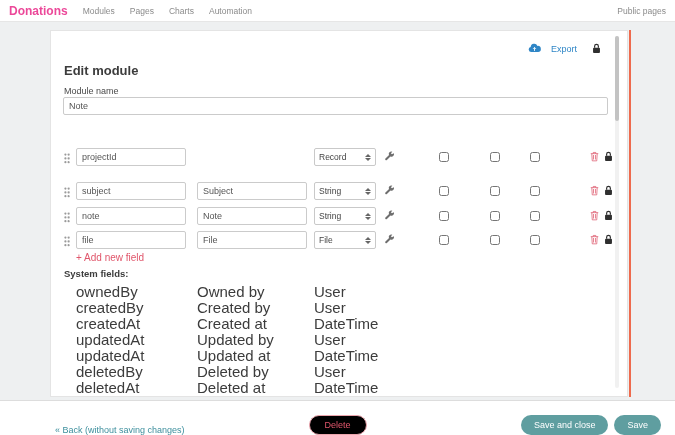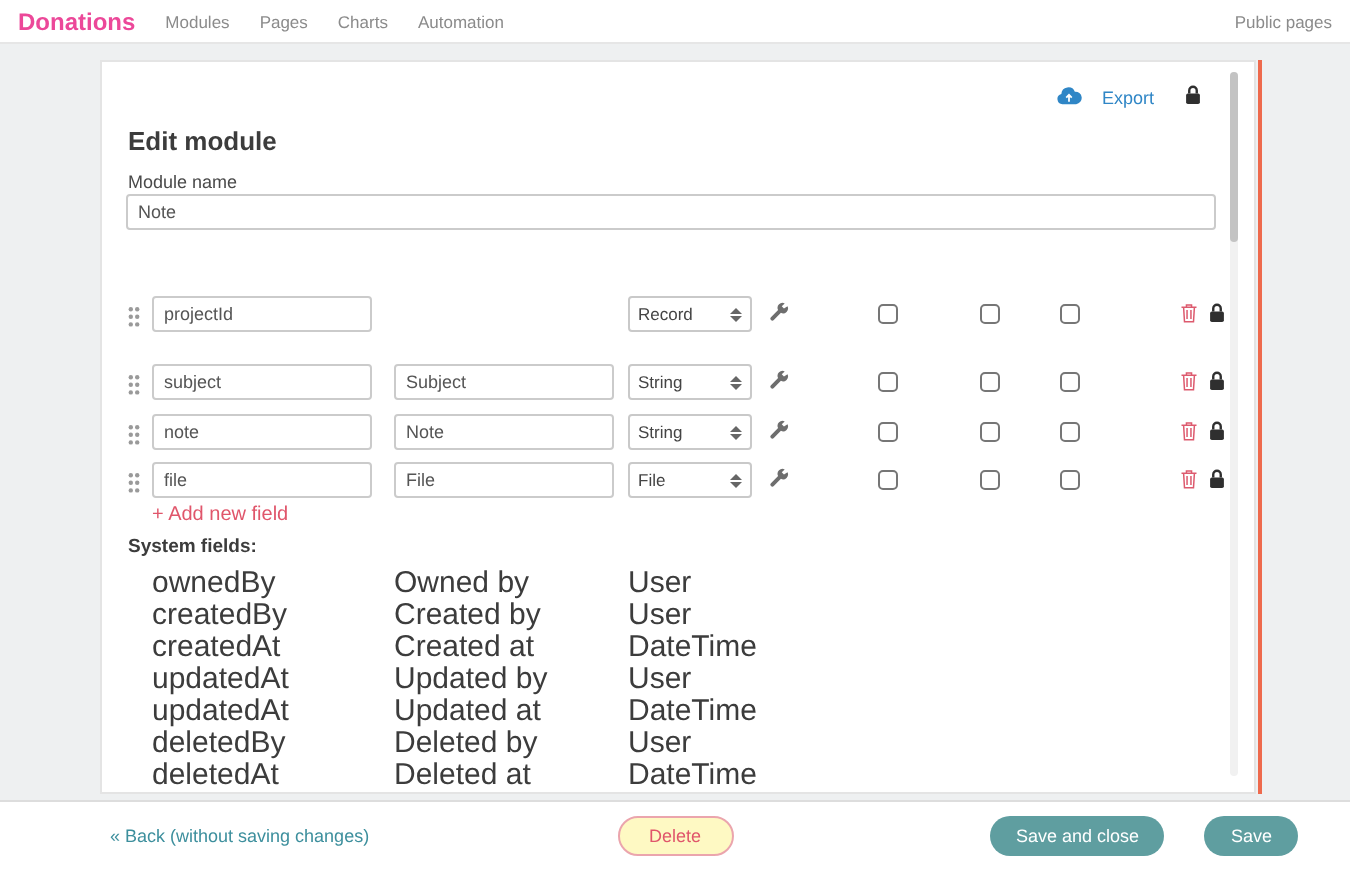--- a/index.html
+++ b/index.html
@@ -59,26 +59,26 @@
 
   .add-field{position:absolute;left:25px;top:221px;font-size:10px;color:#e0566b;cursor:pointer}
 
   .h-system{position:absolute;left:13px;top:237px;font-size:9.5px;font-weight:bold}
   .srow{position:absolute;left:0;width:578px;height:12px;font-size:15px;color:#3c3c3c}
   .srow span{position:absolute}
   .s-name{left:25px}.s-title{left:146px}.s-type{left:263px}
 
   
   .footer{position:absolute;left:0;bottom:0;width:675px;height:35px;background:#fff;
-    border-top:1px solid #ddd;display:flex;align-items:center;box-sizing:border-box;z-index:6}
+    border-top:1px solid #ddd;display:flex;align-items:flex-end;box-sizing:border-box;z-index:6}
   .back-link{margin-left:55px;font-size:9px;color:#3d8f9d;cursor:pointer}
   .btn-delete{position:absolute;left:50%;transform:translateX(-50%);
-    background:#fef9c3;border:1px solid #eba5ad;color:#e0566b;border-radius:11px;
+    background:#000000;border:1px solid #eba5ad;color:#e0566b;border-radius:11px;
     font-size:9px;padding:4px 15px;cursor:pointer;font-family:"Liberation Sans",sans-serif}
-  .btn-group{margin-left:auto;margin-right:26px;display:flex;gap:20px}
+  .btn-group{margin-left:auto;margin-right:14px;display:flex;gap:6px}
   .btn{background:#5f9ea0;color:#fff;border:none;border-radius:11px;font-size:9px;
     padding:5px 13px;cursor:pointer;font-family:"Liberation Sans",sans-serif}
 </style>
 </head>
 <body>
 
 <div class="navbar">
   <span class="brand">Donations</span>
   <span class="nav-item">Modules</span>
   <span class="nav-item">Pages</span>

